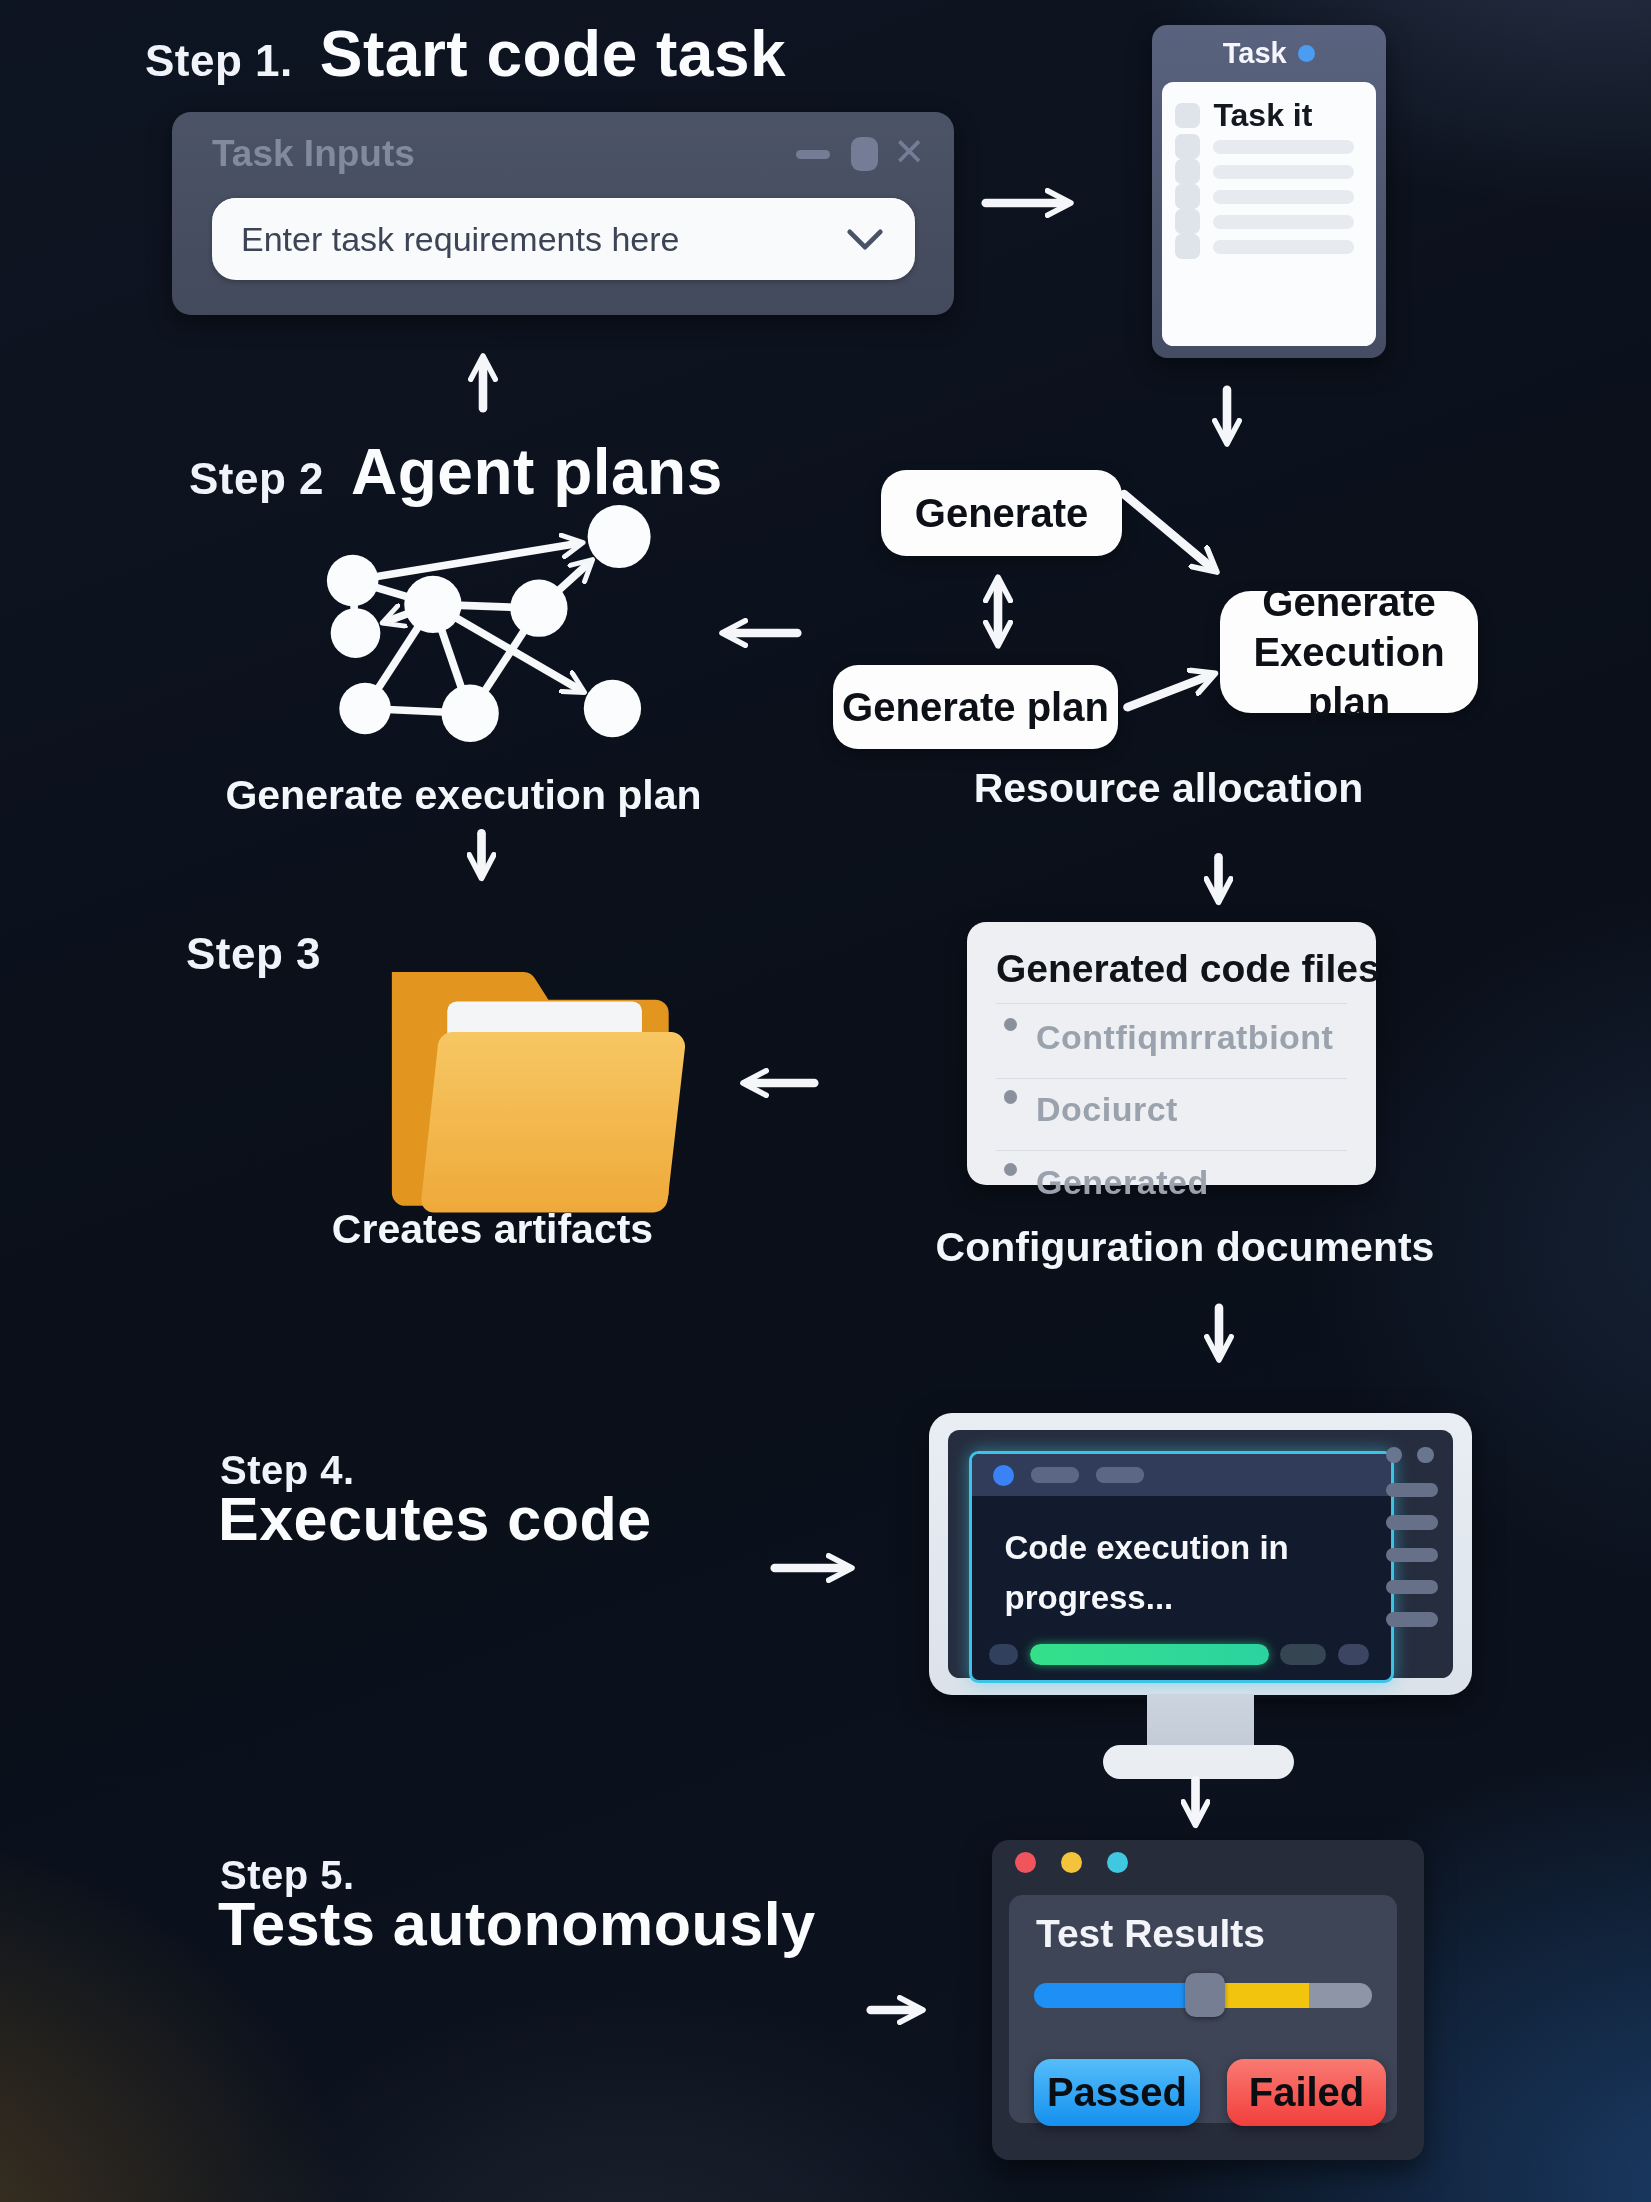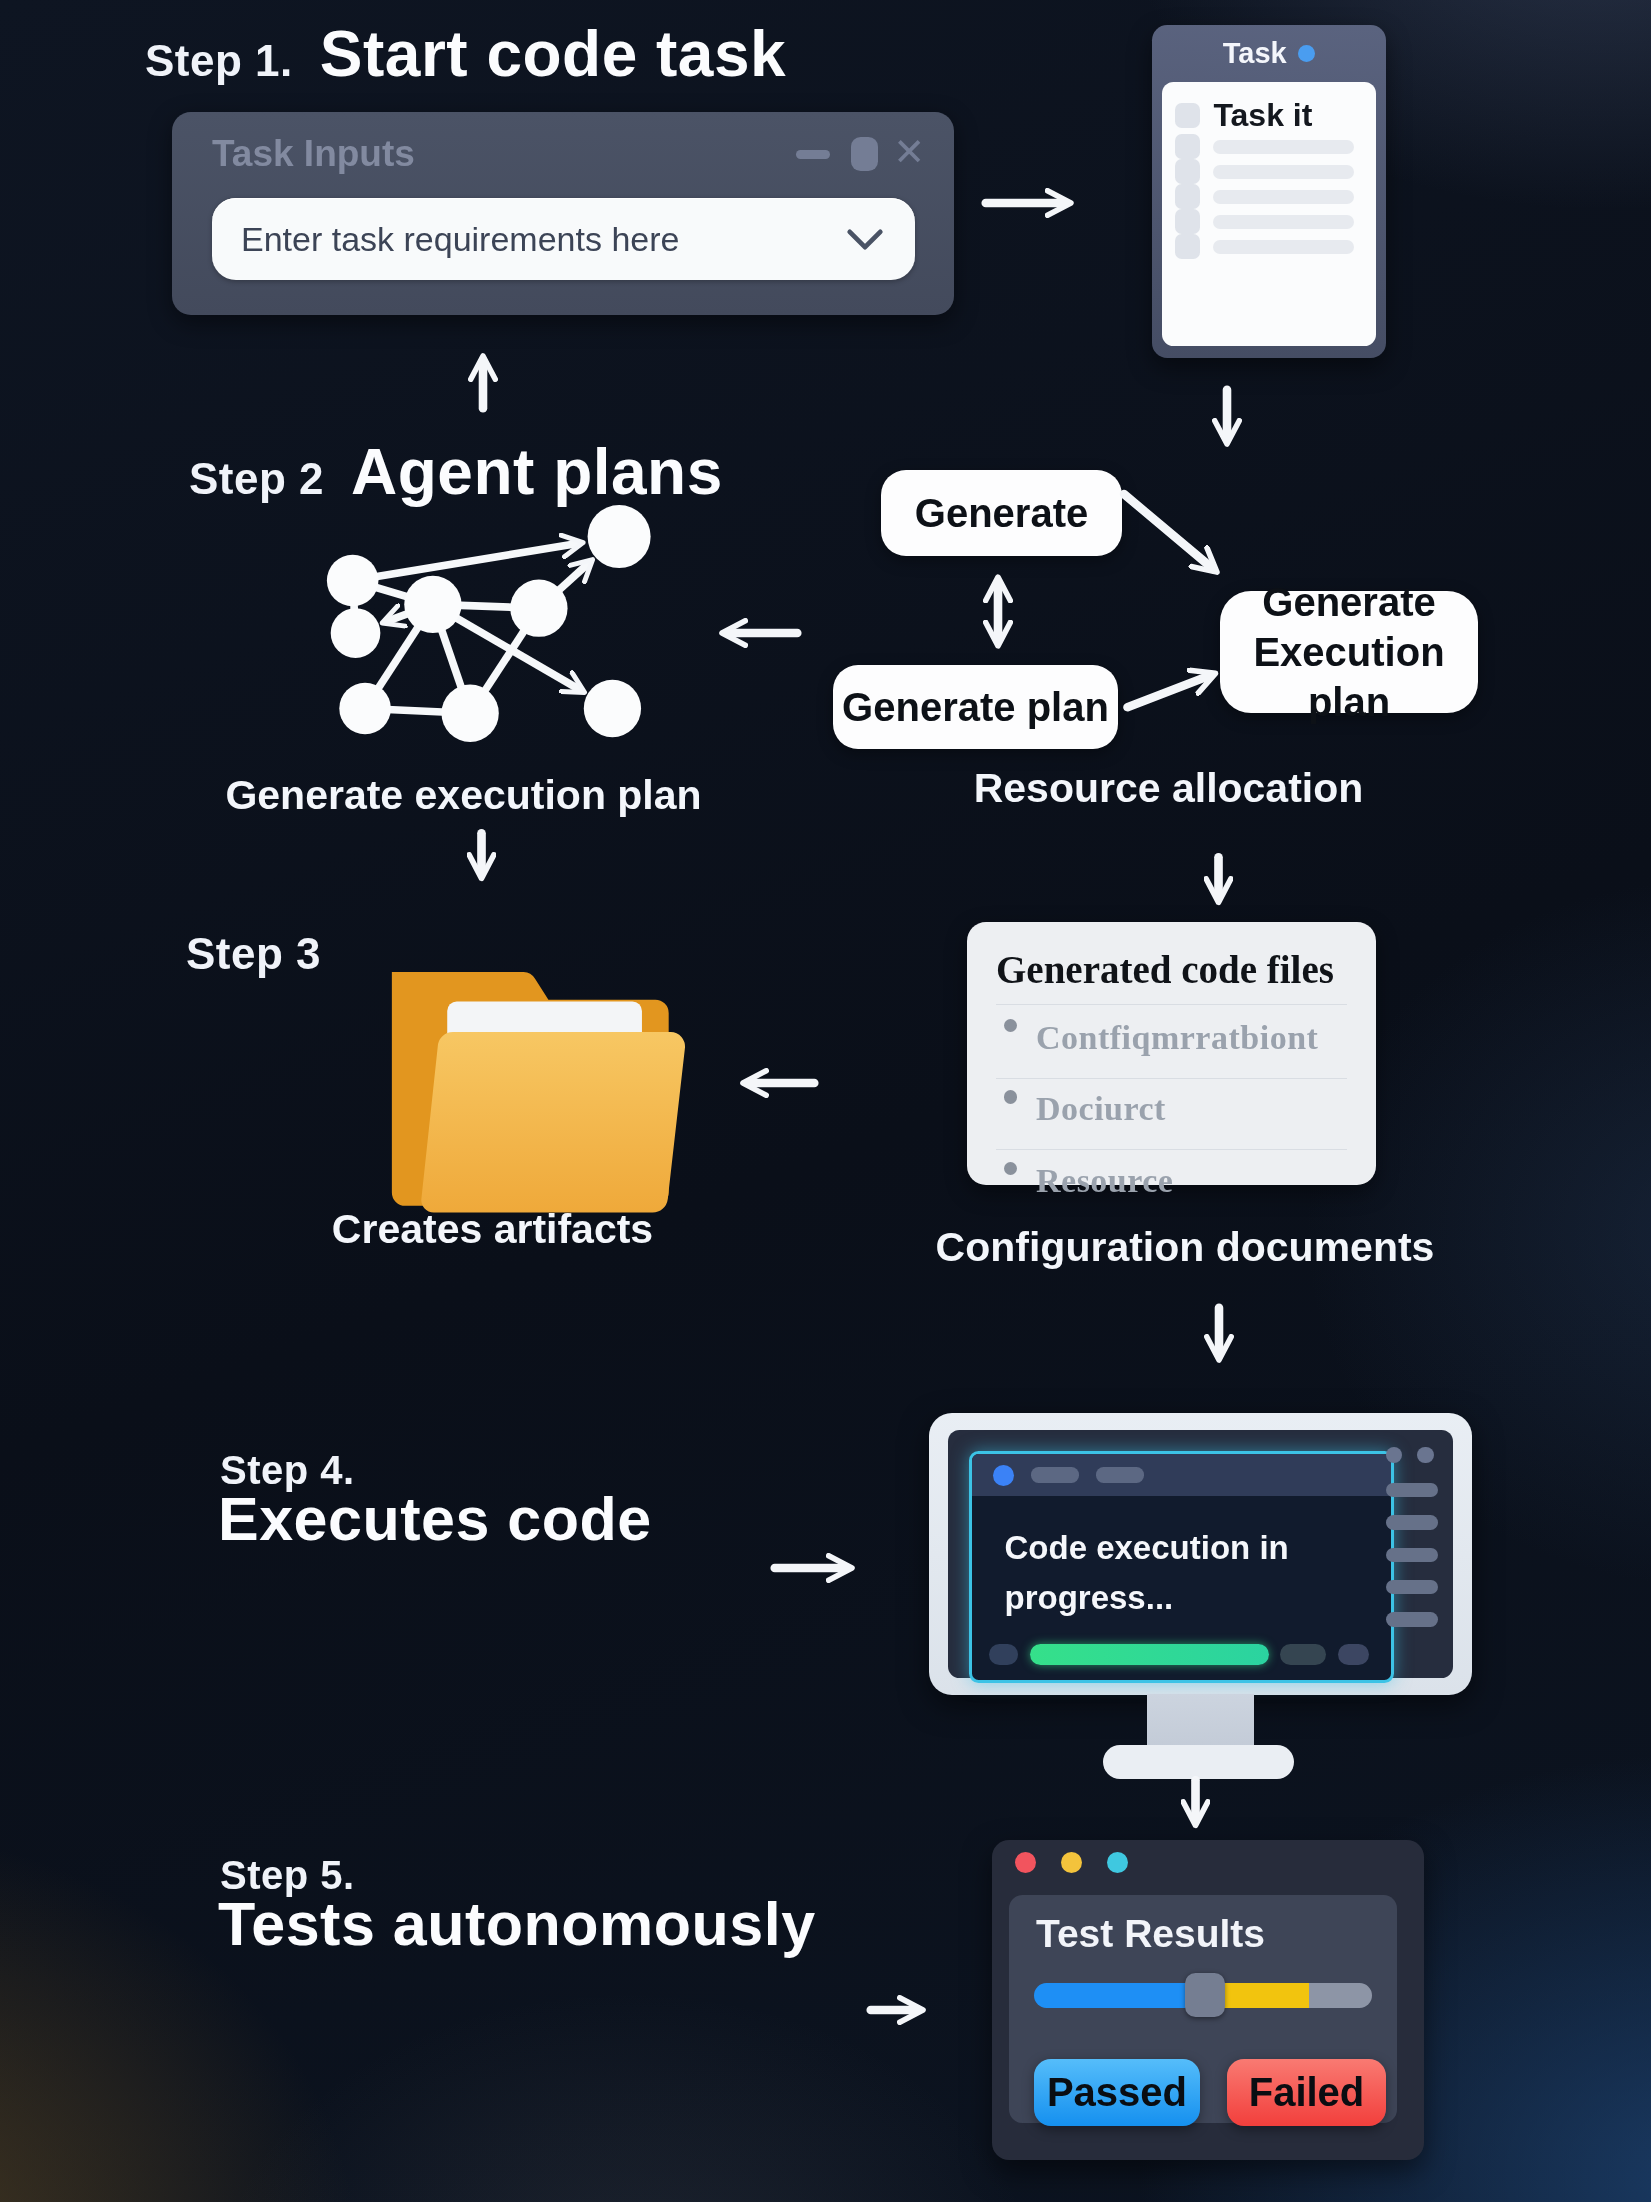--- a/index.html
+++ b/index.html
@@ -41,21 +41,21 @@
   .bluedot{width:17px;height:17px;border-radius:50%;background:#4a9df0;}
   .tlist{position:absolute;left:9.6px;top:57px;width:214px;height:264px;background:#fbfcfd;
          border-radius:11.5px;padding:15.3px 13.4px;box-sizing:border-box;display:flex;
          flex-direction:column;justify-content:flex-start;}
   .trow{display:flex;align-items:center;gap:13.4px;}
   .tchk{width:25px;height:25px;border-radius:6.7px;background:#dfe3ea;flex:none;}
   .tbar{height:14.3px;border-radius:7.6px;background:#e7eaef;width:141px;}
   .tfirst{font-size:32px;font-weight:bold;color:#14181f;white-space:nowrap;}
   
   .filescard{background:#edeff2;border-radius:19px;box-shadow:0 7.6px 21px rgba(0,0,0,.4);
-             padding:25px 29px 17px;box-sizing:border-box;font-family:Liberation Serif, serif;}
+             padding:25px 29px 17px;box-sizing:border-box;}
   .filescard .ft{font-size:39px;font-weight:bold;color:#101318;white-space:nowrap;}
   .frow{display:flex;align-items:flex-start;gap:19px;border-top:1.9px solid #d9dde3;
         padding:11.5px 0 11.5px 7.6px;margin-top:9.6px;}
   .frow:first-of-type{border-top:none;}
   .fdot{width:13.4px;height:13.4px;border-radius:50%;background:#8a919c;flex:none;}
   .ftxt{font-size:34px;color:#9aa2ad;font-weight:bold;letter-spacing:0.5px;white-space:nowrap;}
   .fsep{height:1.9px;background:#d9dde3;margin-top:11.5px;}
   
   .monitor{background:linear-gradient(180deg,#e9eef4,#dbe2ea);border-radius:23px;
            box-shadow:0 9.6px 29px rgba(0,0,0,.5);}
@@ -225,21 +225,21 @@
     <div class="frow" style="border-top:none;margin-top:1.9px;">
       <span class="fdot"></span>
       <span class="ftxt">Contfiqmrratbiont</span>
     </div>
     <div class="frow">
       <span class="fdot"></span>
       <span class="ftxt">Dociurct</span>
     </div>
     <div class="frow">
       <span class="fdot"></span>
-      <span class="ftxt">Resource</span>
+      <span class="ftxt">Generated</span>
     </div>
   </div>
 
   <div class="abs cap" style="left:908px;top:1224px;width:554px;">Configuration documents</div>
 
   <div class="abs steplbl" style="left:220px;top:1448px;font-size:40px;">Step 4.</div>
   <div class="abs steptitle" style="left:218px;top:1484px;font-size:61px;">Executes code</div>
 
   <div class="abs monitor" style="left:929px;top:1413px;width:543px;height:282px;">
     <div class="mscreen" style="bottom:17px;">

